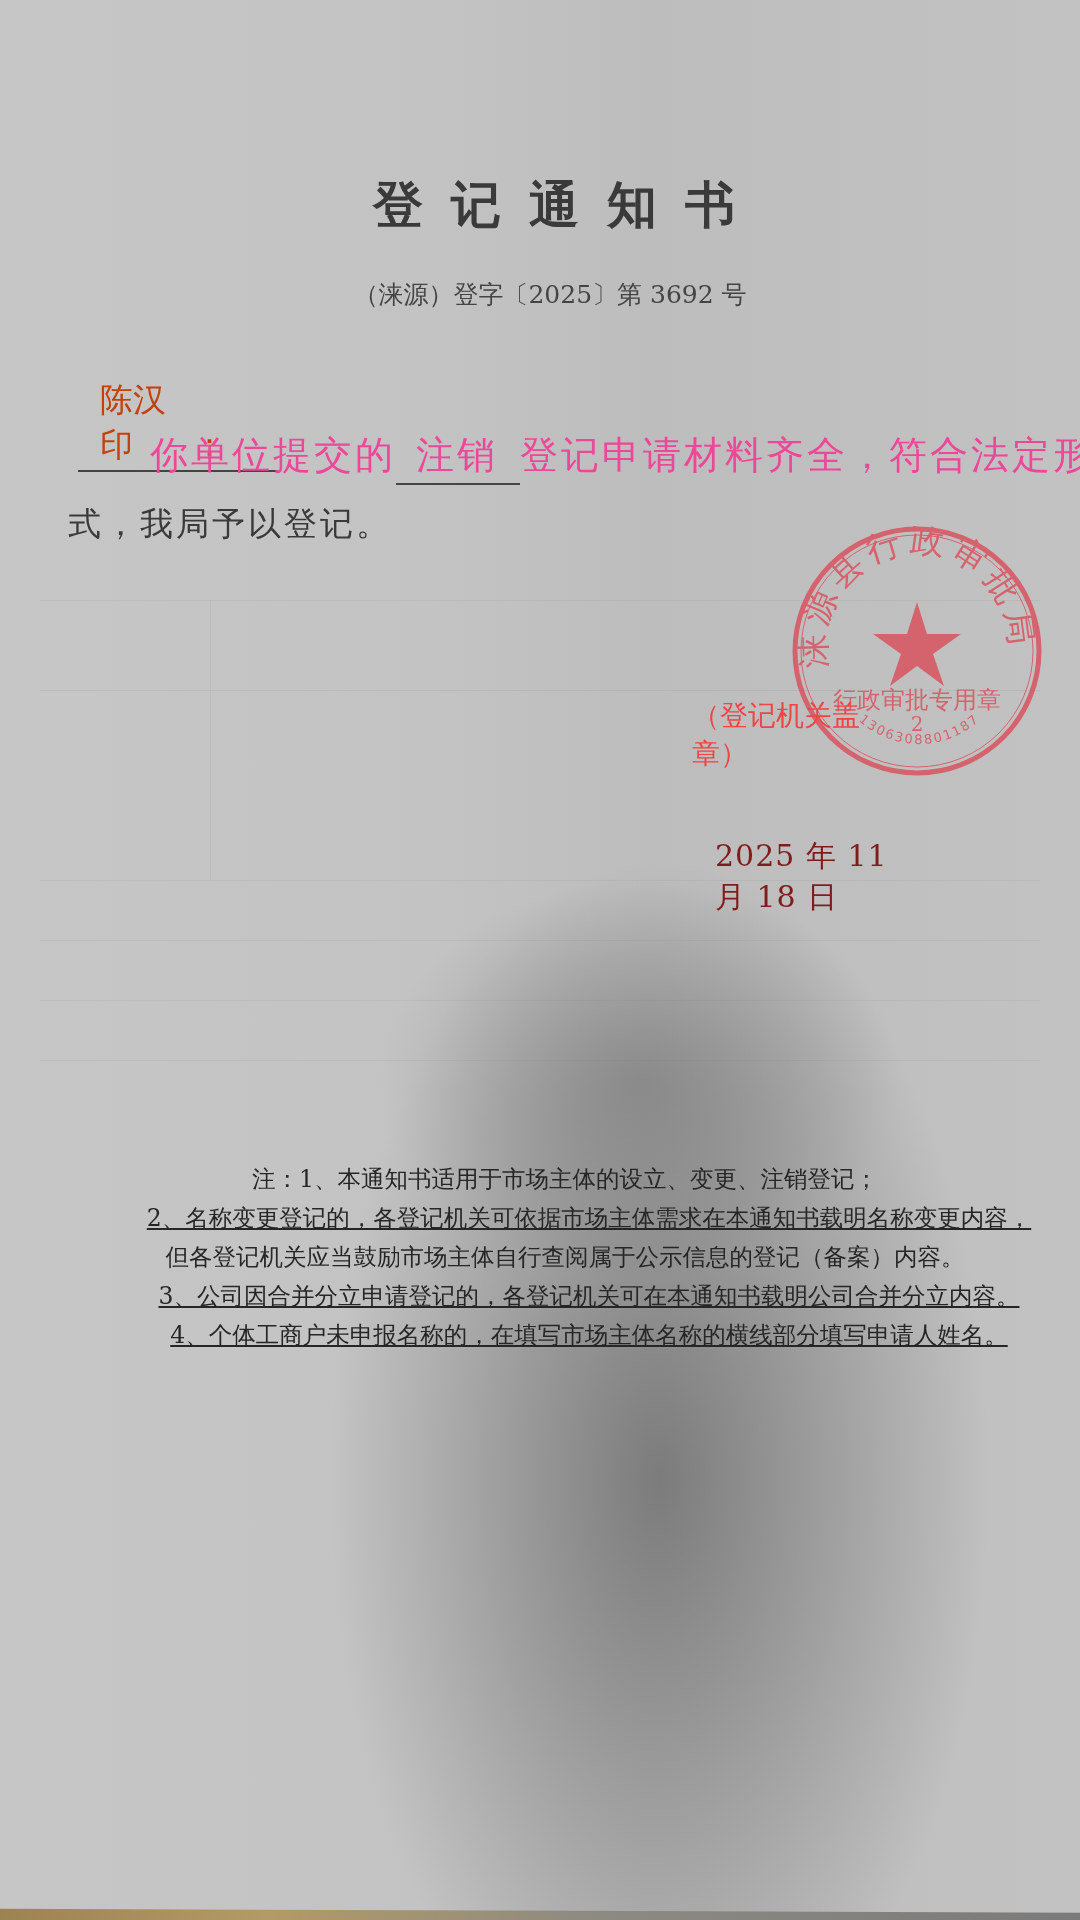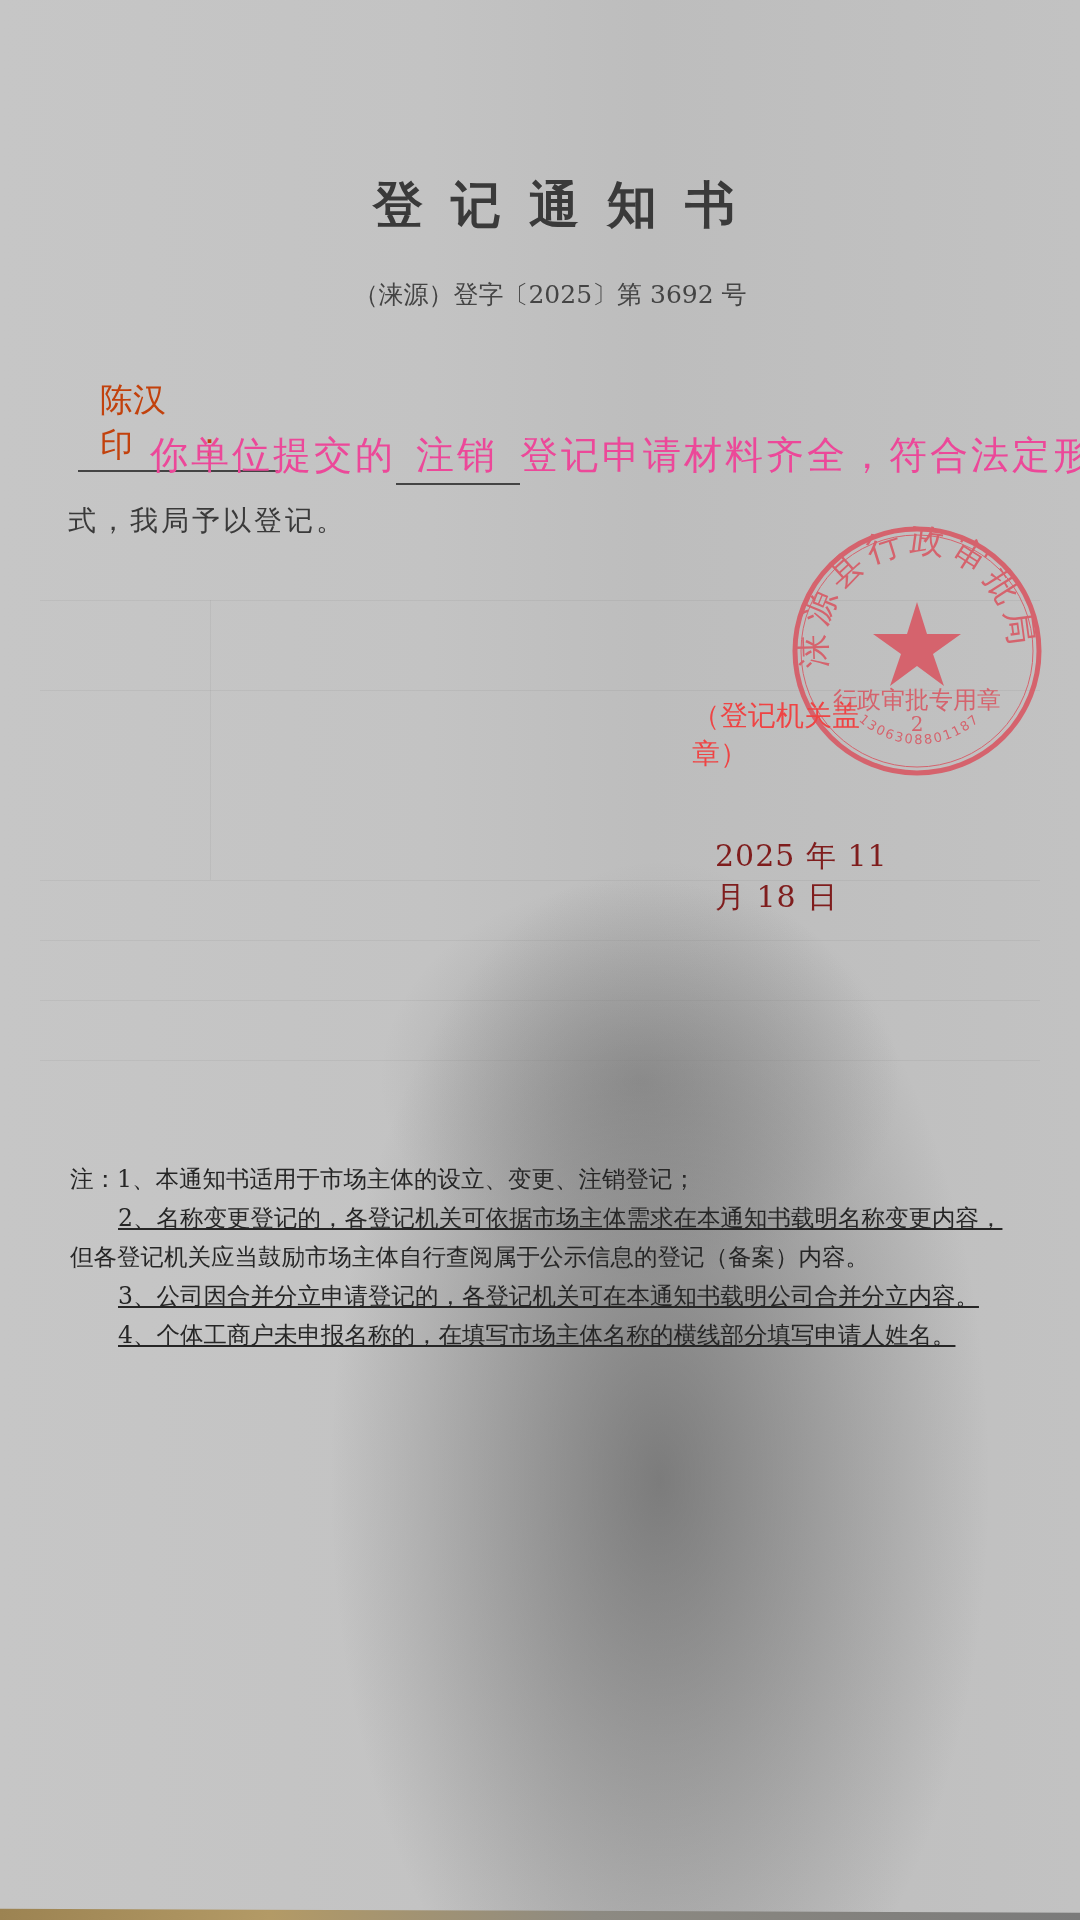--- a/index.html
+++ b/index.html
@@ -55,21 +55,21 @@
     font-size: 38px; color: #ec4899; letter-spacing: 3px;
     font-family: "DejaVu Sans", sans-serif;
     white-space: nowrap;
   }
   .uline {
     display: inline-block; border-bottom: 2px solid #444;
     padding: 0 22px 2px 20px;
   }
   .body-line2 {
     position: absolute; top: 502px; left: 68px;
-    font-size: 28px; color: #3a3a3a; letter-spacing: 3px;
+    font-size: 33px; color: #3a3a3a; letter-spacing: 3px;
     font-family: "DejaVu Sans", sans-serif;
   }
   .seal-note {
     position: absolute; top: 697px; left: 692px;
     font-size: 28px; color: #ef4444;
     font-family: "DejaVu Sans", sans-serif;
     z-index: 3;
   }
   .stamp {
     position: absolute; left: 790px; top: 524px; width: 254px; height: 254px;
@@ -77,20 +77,21 @@
   }
   .date {
     position: absolute; top: 836px; left: 715px;
     font-size: 30px; color: #7f1d1d;
     letter-spacing: 1px;
   }
   .notes {
     position: absolute; top: 1160px; left: 70px; width: 990px;
     font-size: 23.5px; color: #262626; line-height: 39px;
     font-family: "DejaVu Serif", serif;
+    text-align: center;
   }
   .note-line { white-space: nowrap; }
   .indent { padding-left: 48px; text-decoration: underline; }
   .bottom-strip {
     position: absolute; left: 0; bottom: 0; width: 1080px; height: 16px;
     background: linear-gradient(90deg, #9c8352 0%, #b39a66 25%, #8d8a82 55%, #7a7a7a 100%);
     clip-path: polygon(0 30%, 45% 40%, 100% 55%, 100% 100%, 0 100%);
   }
 </style>
 </head>

